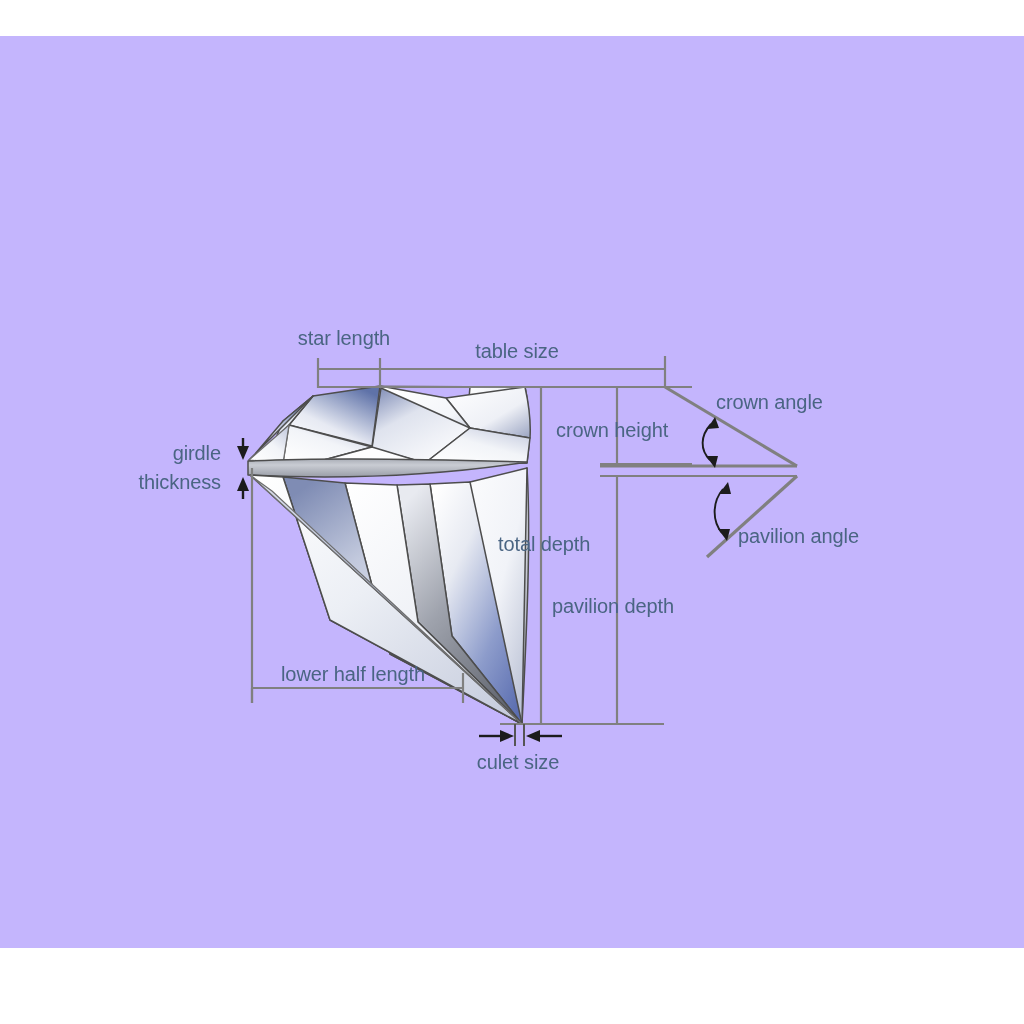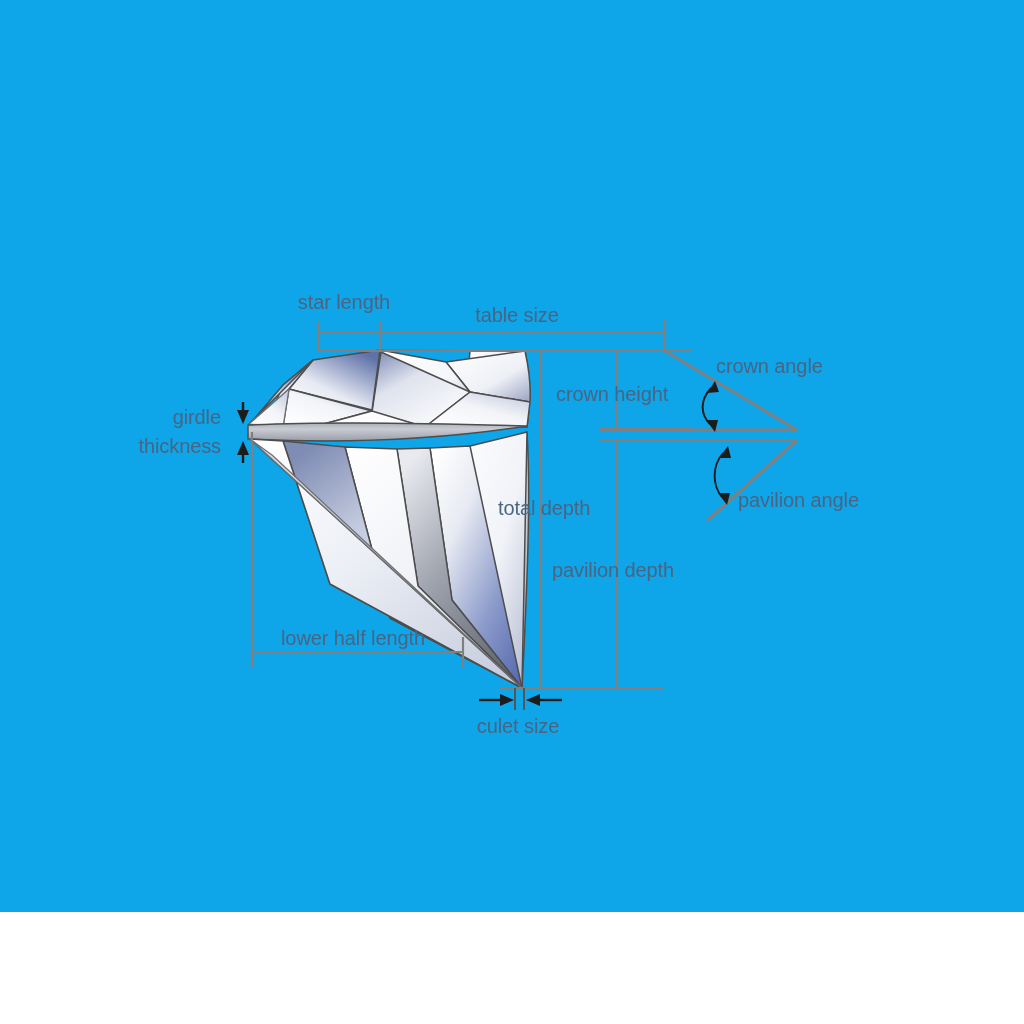--- a/index.html
+++ b/index.html
@@ -11,21 +11,22 @@
   body {
     width: 1024px;
     height: 1024px;
     overflow: hidden;
     font-family: "Liberation Sans", sans-serif;
   }
   #diagram-root {
     position: relative;
     width: 1024px;
     height: 912px;
-    background: #0ea5e9;
+    background: #c4b5fd;
+    margin-top: 36px;
   }
   svg#diamond-svg {
     display: block;
     width: 1024px;
     height: 1024px;
   }
   .dim-label {
     font-family: "Liberation Sans", sans-serif;
     font-size: 20px;
     fill: #4a6583;

